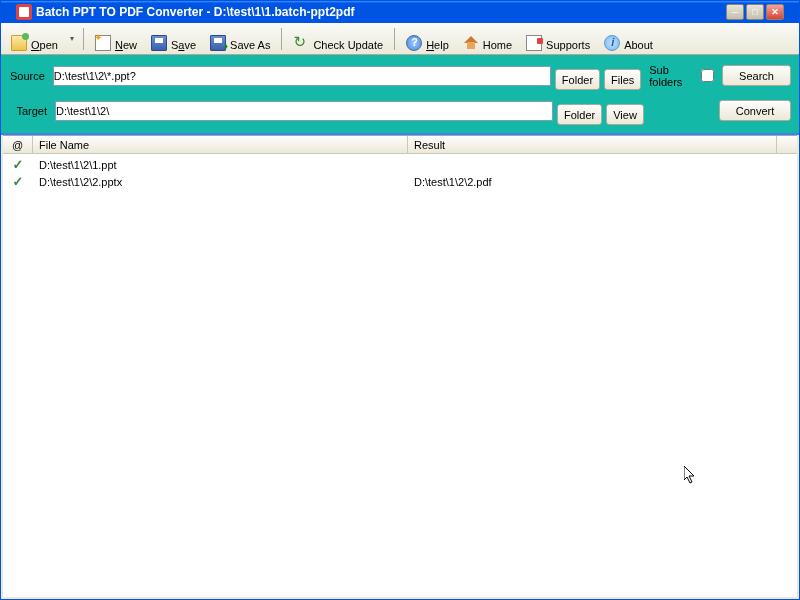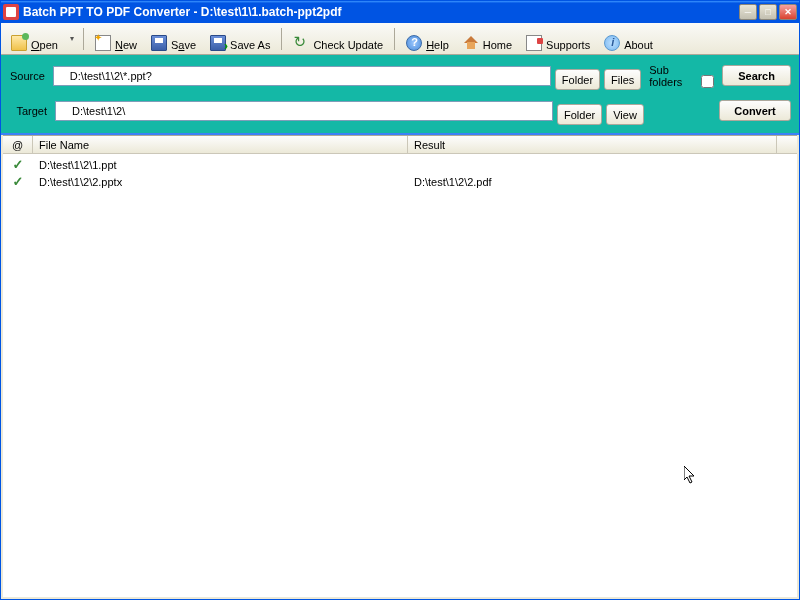--- a/index.html
+++ b/index.html
@@ -1,18 +1,18 @@
 <!DOCTYPE html>
 <html><head>
 <meta charset="utf-8">
 <style>
 * { box-sizing: border-box; margin: 0; padding: 0; }
 body { font-family: Tahoma, Arial, sans-serif; font-size: 11px; background: #fff; width: 800px; height: 600px; overflow: hidden; }
 .window { width: 800px; height: 600px; border: 1px solid #0054e3; background: #ece9d8; display: flex; flex-direction: column; }
-.titlebar { height: 22px; background: linear-gradient(to bottom, #3a93ff 0%, #0054e3 10%, #0054e3 90%, #0054e3 100%); display: flex; align-items: center; padding: 0 2px; color: #fff; font-weight: bold; font-size: 12px; }
+.titlebar { height: 22px; background: linear-gradient(to bottom, #3a93ff 0%, #0054e3 10%, #0054e3 90%, #0054e3 100%); display: flex; align-items: center; padding: 0 15px; color: #fff; font-weight: bold; font-size: 12px; }
 .titlebar .app-icon { width: 16px; height: 16px; background: #d44; margin-right: 4px; border-radius: 2px; position: relative; }
 .titlebar .app-icon::after { content: ''; position: absolute; top: 3px; left: 3px; width: 10px; height: 10px; background: #fff; border-radius: 1px; }
 .title-text { flex: 1; }
 .win-controls { display: flex; gap: 2px; }
 .win-btn { width: 18px; height: 16px; background: linear-gradient(#e8e5d6,#c3c0b1); border: 1px solid #8a867a; border-radius: 2px; display: flex; align-items: center; justify-content: center; font-size: 9px; cursor: pointer; }
 .win-btn.close { background: linear-gradient(#f5a29f,#d9432f); color: #fff; font-weight: bold; }
 .toolbar { height: 32px; background: linear-gradient(#fafaf7,#ece9d8); border-bottom: 1px solid #aca899; display: flex; align-items: center; padding: 0 4px; gap: 2px; }
 .tb-item { display: flex; align-items: flex-end; height: 24px; padding: 0 6px; gap: 4px; cursor: pointer; border-radius: 2px; }
 .tb-item u { text-decoration: underline; }
 .tb-sep { width: 1px; height: 22px; background: #aca899; margin: 0 3px; }
@@ -35,25 +35,25 @@
 .i-home::before { content: ''; position: absolute; top: 1px; left: 1px; border-left: 7px solid transparent; border-right: 7px solid transparent; border-bottom: 7px solid #c97a3a; }
 .i-home::after { content: ''; position: absolute; top: 7px; left: 4px; width: 8px; height: 7px; background: #e8a55a; }
 .i-support { background: #fff; border: 1px solid #888; position: relative; }
 .i-support::after { content: ''; position: absolute; top: 2px; right: -2px; width: 6px; height: 6px; background: #d44; border-radius: 1px; }
 .i-about { background: radial-gradient(#bde0ff,#7ab8f0); border: 1px solid #5a98d0; border-radius: 50%; position: relative; }
 .i-about::after { content: 'i'; position: absolute; top: 0; left: 6px; color: #2a5a9a; font-weight: bold; font-style: italic; font-size: 11px; }
 .panel { background: #14b8a6; padding: 6px 8px 8px 8px; border-bottom: 2px solid #3b82f6; }
 .row { display: flex; align-items: center; margin-bottom: 6px; gap: 4px; }
 .row:last-child { margin-bottom: 0; }
 .lbl { width: 42px; text-align: right; padding-right: 4px; }
-.txt-input { flex: 0 0 498px; height: 20px; border: 1px solid #7f9db9; padding: 2px 16px; background: #fff; font-size: 11px; font-family: inherit; }
+.txt-input { flex: 0 0 498px; height: 20px; border: 1px solid #7f9db9; padding: 2px 0; background: #fff; font-size: 11px; font-family: inherit; }
 .btn { height: 21px; background: linear-gradient(#fdfdfd,#ece9d8); border: 1px solid #aca89c; border-radius: 3px; padding: 0 8px; cursor: pointer; font-size: 11px; font-family: inherit; }
 .btn.small { padding: 0 6px; margin-top: 8px; }
-.btn.wide { width: 72px; font-weight: bold; }
-.chk-wrap { display: flex; align-items: flex-end; margin-left: 4px; }
+.btn.wide { width: 72px; }
+.chk-wrap { display: flex; align-items: center; margin-left: 4px; }
 .chk-wrap input { width: 13px; height: 13px; }
 .spacer { flex: 1; }
 .listarea { flex: 1; background: #fff; border-top: 1px solid #aca899; display: flex; flex-direction: column; margin: 0 2px 2px 2px; overflow: hidden; }
 .listhead { display: flex; height: 18px; background: linear-gradient(#fdfdfd,#ece9d8); border-bottom: 1px solid #cbc7b8; }
 .listhead .col { border-right: 1px solid #cbc7b8; padding: 2px 6px; display: flex; align-items: center; cursor: pointer; }
 .listhead .col.c0 { width: 30px; justify-content: center; }
 .listhead .col.c1 { width: 375px; }
 .listhead .col.c2 { flex: 1; }
 .listhead .col.c3 { width: 20px; border-right: none; }
 .listrows { flex: 1; overflow-y: auto; padding-top: 2px; }

